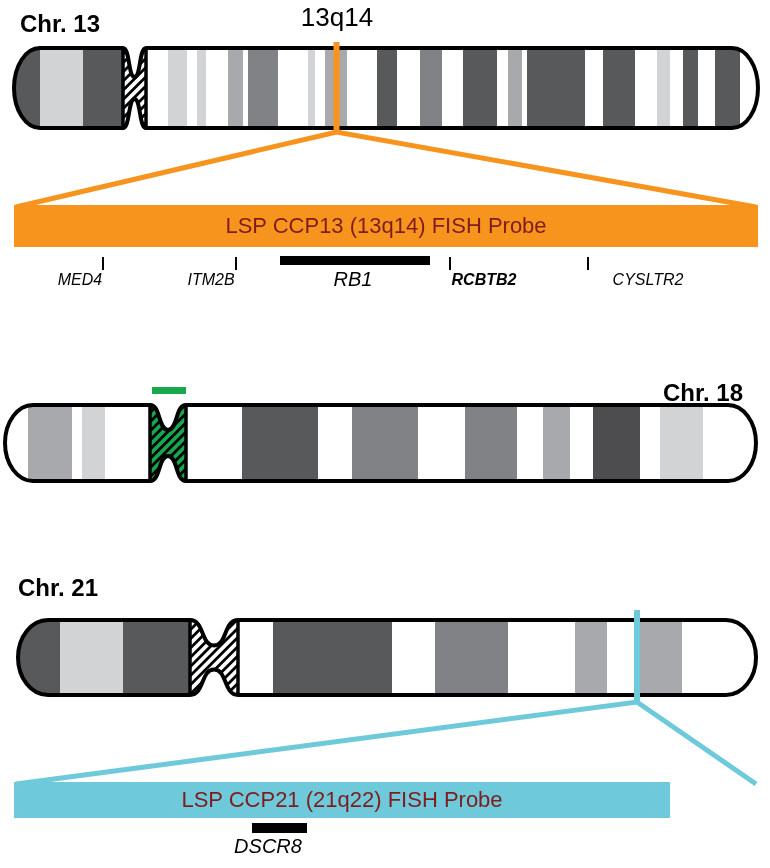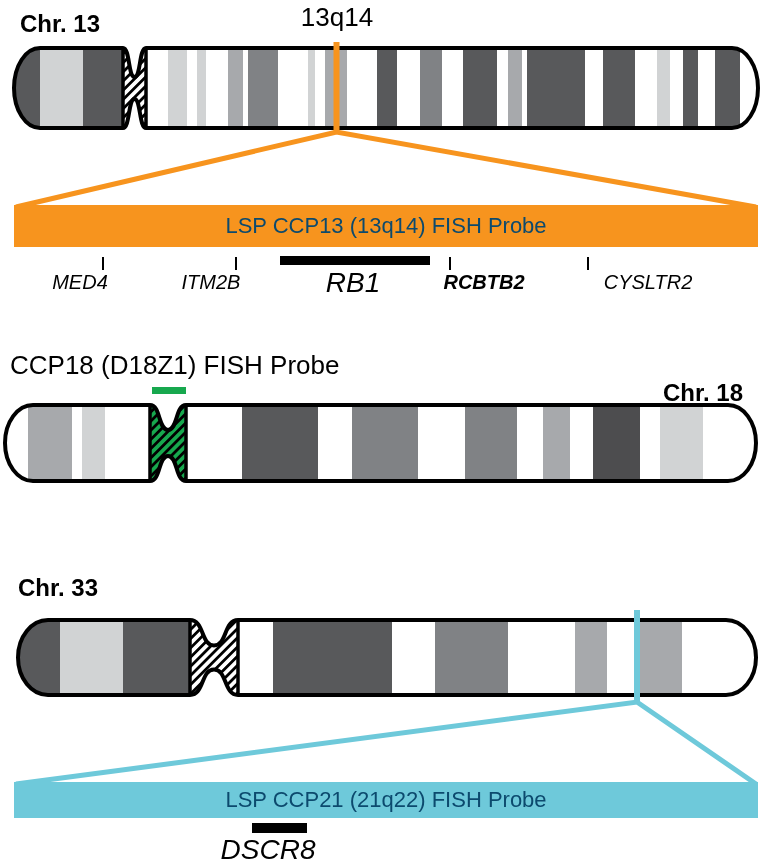--- a/index.html
+++ b/index.html
@@ -11,28 +11,28 @@
   .chr-title{position:absolute;font-weight:bold;font-size:24px;line-height:1.1;white-space:nowrap;margin-top:8px;}
   #title-13{left:20px;top:3px;}
   #title-18{left:663px;top:372px;}
   #title-21{left:18px;top:567px;}
   .callout{position:absolute;font-size:26px;line-height:1.1;transform:translateX(-50%);white-space:nowrap;}
   #callout-13q14{left:337px;top:3px;}
   .probe-label-plain{position:absolute;font-size:26px;line-height:1.1;white-space:nowrap;}
   #label-ccp18{left:10px;top:351px;}
   .probe-bar{
     position:absolute;display:flex;align-items:center;justify-content:center;
-    font-size:22px;color:#0c4a6e;white-space:nowrap;
+    font-size:22px;color:#7f1d1d;white-space:nowrap;
   }
   .gene-row{position:absolute;left:0;top:0;width:770px;height:868px;pointer-events:none;}
   .gene-tick{position:absolute;width:2px;height:13px;background:#000;}
   .gene-span-bar{position:absolute;background:#000;}
   .gene-label{position:absolute;font-style:italic;transform:translateX(-50%);white-space:nowrap;line-height:1.1;}
-  .gene-label.small{font-size:20px;}
-  .gene-label.large{font-size:28px;}
+  .gene-label.small{font-size:16px;}
+  .gene-label.large{font-size:20px;}
 </style>
 </head>
 <body>
 
 <div class="canvas">
 
   <svg id="diagram-svg" class="layer" width="770" height="868" viewBox="0 0 770 868">
       <defs>
         <pattern id="hatch-white" patternUnits="userSpaceOnUse" width="6.5" height="6.5" patternTransform="rotate(45)">
           <rect width="6.5" height="6.5" fill="#FFFFFF"></rect>
@@ -128,26 +128,25 @@
       <div class="gene-tick" style="left: 235px; top: 257px;"></div>
       <div class="gene-label small" style="left: 211px; top: 271px;">ITM2B</div>
       <div class="gene-span-bar" style="left: 280px; top: 256px; width: 150px; height: 9px;"></div>
       <div class="gene-label large" style="left: 353px; top: 268px;">RB1</div>
       <div class="gene-tick" style="left: 449px; top: 257px;"></div>
       <div class="gene-label small" style="left: 484px; top: 271px; font-weight: bold;">RCBTB2</div>
       <div class="gene-tick" style="left: 587px; top: 257px;"></div>
       <div class="gene-label small" style="left: 648px; top: 271px;">CYSLTR2</div>
     </div>
 
-  <div class="probe-label-plain" id="label-ccp18">CCP18 (D18Z1) FISH Probe</div>
   <div class="chr-title" id="title-18">Chr. 18</div>
   <div class="probe-bar" style="left: 152px; top: 387px; width: 34px; height: 7px; background: rgb(23, 168, 78);"></div>
 
-  <div class="chr-title" id="title-21">Chr. 33</div>
-  <div class="probe-bar" style="left: 14px; top: 782px; width: 744px; height: 36px; background: rgb(110, 201, 218);">
+  <div class="chr-title" id="title-21">Chr. 21</div>
+  <div class="probe-bar" style="left: 14px; top: 782px; width: 656px; height: 36px; background: rgb(110, 201, 218);">
     <span>LSP CCP21 (21q22) FISH Probe</span>
   </div>
   <div class="gene-row" id="genes-21">
       <div class="gene-span-bar" style="left: 252px; top: 823px; width: 55px; height: 10px;"></div>
       <div class="gene-label large" style="left: 268px; top: 835px;">DSCR8</div>
     </div>
 
 </div>
 
 </body></html>

